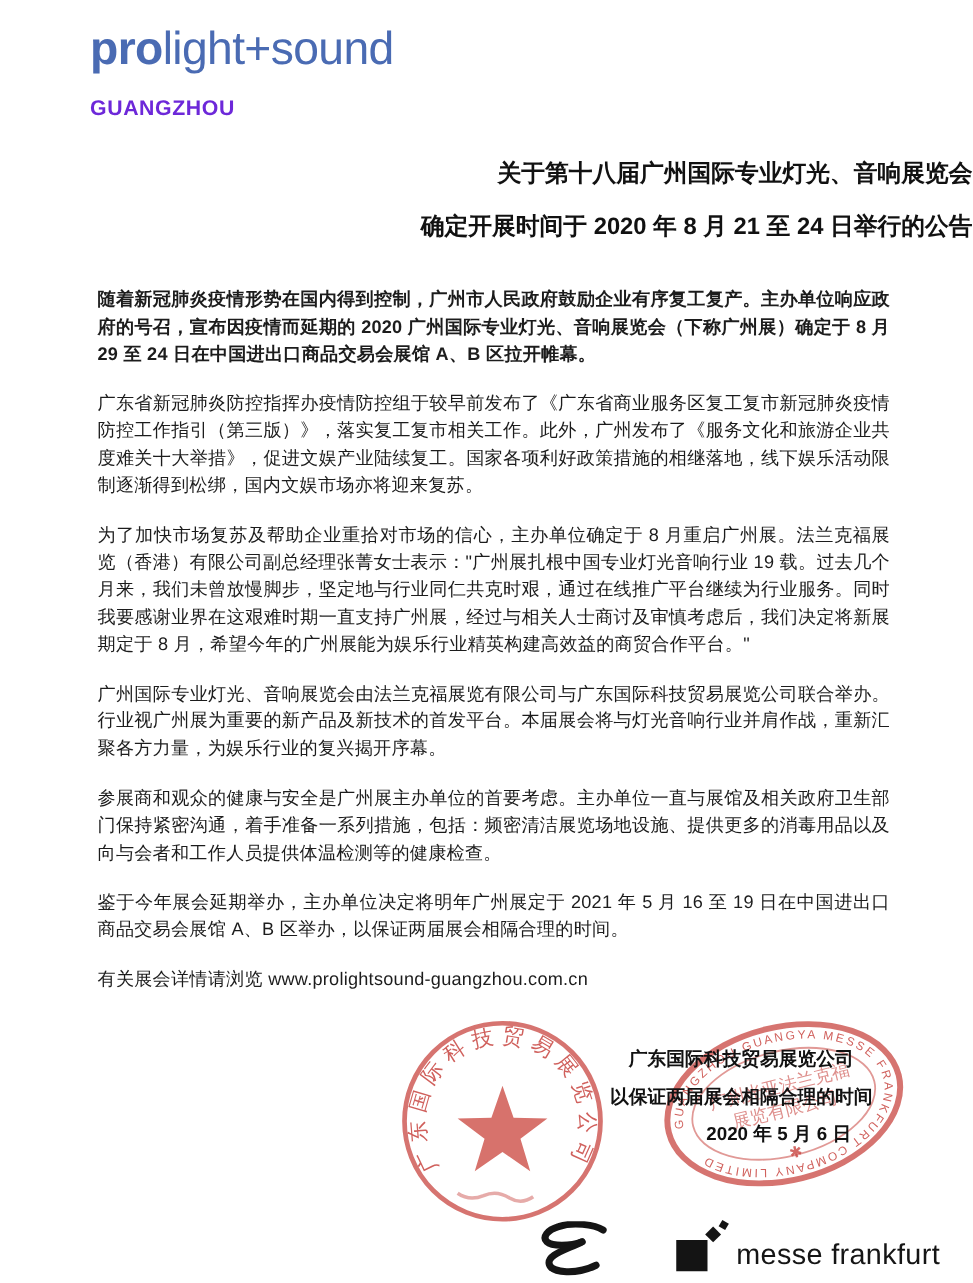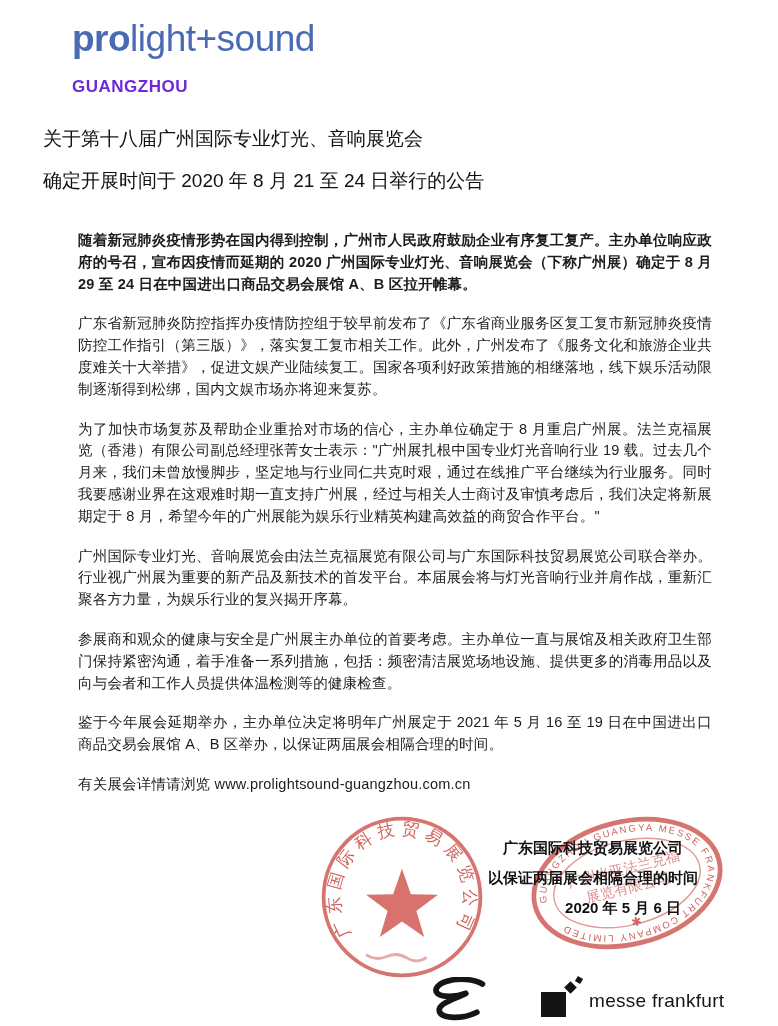--- a/index.html
+++ b/index.html
@@ -6,22 +6,22 @@
   .page {
     position:relative; width:778px; height:1026px; background:#ffffff;
     font-family:"Liberation Sans", sans-serif; color:#1c1c1c; overflow:hidden;
   }
   
   .logo { position:absolute; left:72px; top:20px; }
   .brand-line { font-size:37px; line-height:1; color:#4a6bb3; letter-spacing:-0.5px; }
   .brand-pro { font-weight:bold; }
   .brand-city { font-size:17px; font-weight:bold; color:#6d28d9; letter-spacing:0.5px; margin-top:20px; }
   
-  .title { position:absolute; top:126px; left:0; right:0; text-align:left;
-           font-weight:normal; font-size:19px; color:#111;padding-left:43px; }
+  .title { position:absolute; top:126px; left:0; right:0; text-align:right;
+           font-weight:bold; font-size:19px; color:#111; }
   .title-l2 { margin-top:16px; }
   
   .content { position:absolute; top:230px; left:78px; width:634px; }
   .content p { margin:0 0 18px 0; font-size:14.5px; line-height:21.8px;
                text-align:justify; letter-spacing:0.2px; }
   .p-bold { font-weight:bold; }
   .website { margin-bottom:0; }
   
   .round-stamp { position:absolute; left:314px; top:812px; z-index:1; }
   .oval-stamp { position:absolute; left:524px; top:816px; z-index:1; transform:rotate(-14deg); }
@@ -29,21 +29,21 @@
                text-align:center; font-size:15px; font-weight:600; color:#111; line-height:30px; }
   .sig-date { transform:translateX(30px); }
   
   .ste-logo { position:absolute; left:430px; top:977px; width:100px; height:46px; }
   .ste-text { position:absolute; left:33px; top:27px; font-size:12px; color:#701a75;
               letter-spacing:1px; font-style:italic;margin-top:45px; }
   .mf-logo { position:absolute; left:541px; top:977px; width:44px; height:44px; }
   .mf-sq  { position:absolute; left:0; top:15px; width:25px; height:25px; background:#141414; }
   .mf-d1  { position:absolute; left:25px; top:6px; width:9px; height:9px; background:#141414; transform:rotate(45deg); }
   .mf-d2  { position:absolute; left:35px; top:0;  width:6px; height:6px; background:#141414; transform:rotate(30deg); }
-  .mf-text { position:absolute; left:589px; top:990px; font-size:19px; color:#151515; letter-spacing:0.3px; }
+  .mf-text { position:absolute; left:589px; top:990px; font-size:23px; color:#151515; letter-spacing:0.3px; }
 </style>
 </head>
 <body>
 
 <div class="page">
 
   <div class="logo">
     <div class="brand-line"><span class="brand-pro">pro</span><span>light+sound</span></div>
     <div class="brand-city">GUANGZHOU</div>
   </div>

